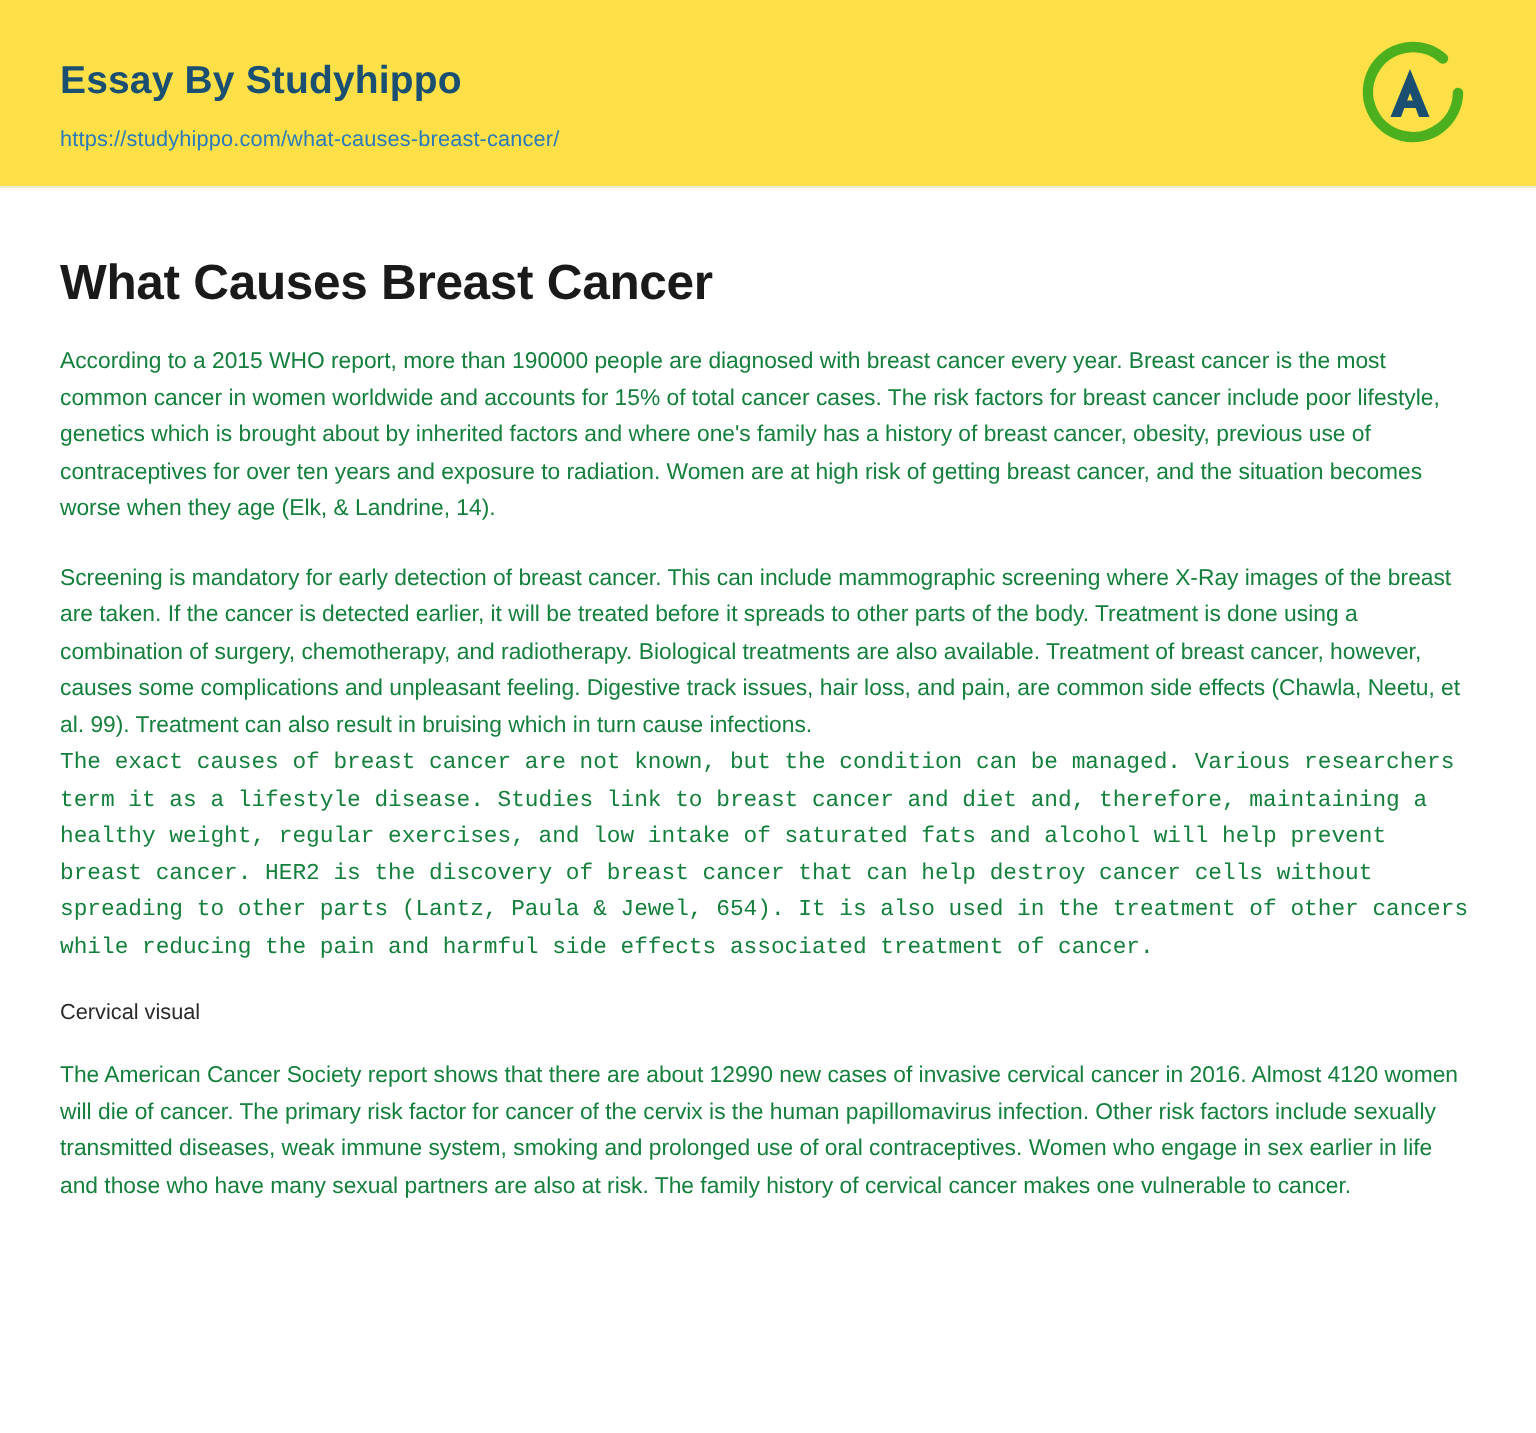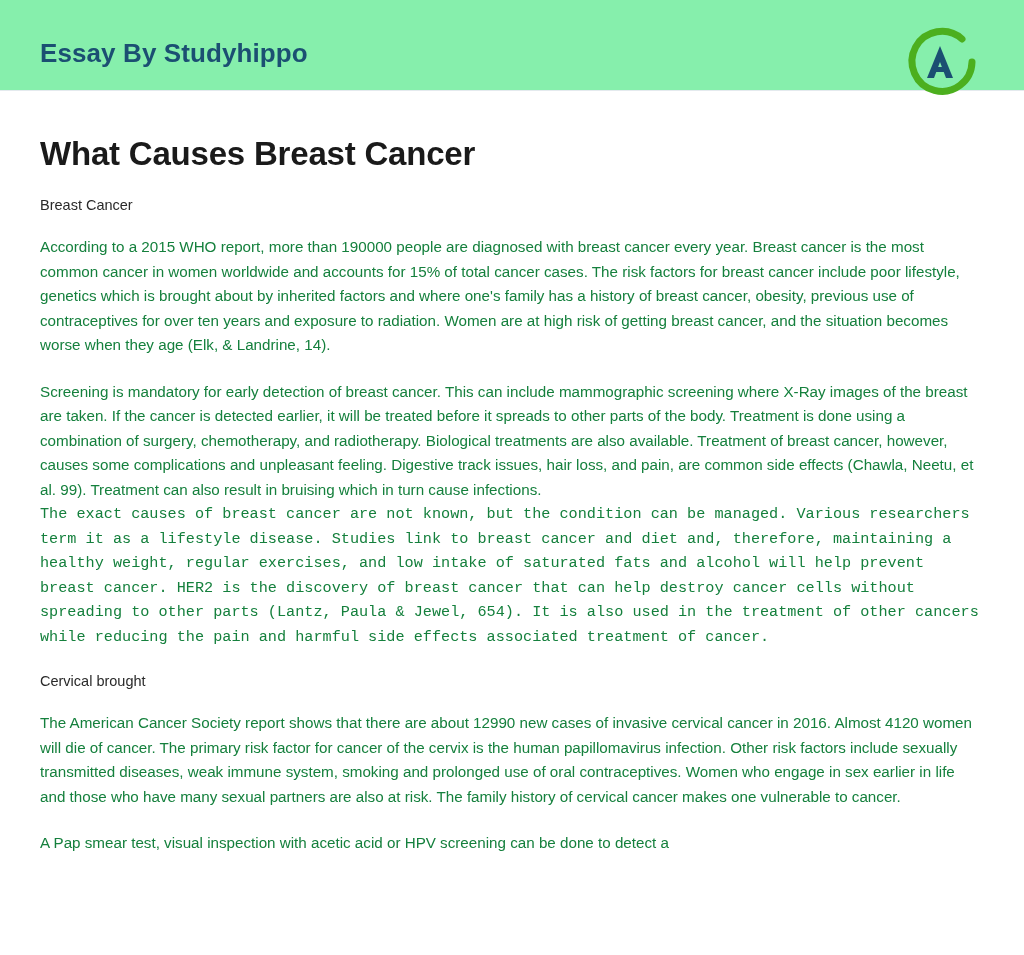--- a/index.html
+++ b/index.html
@@ -11,22 +11,22 @@
     height: 955px;
     background: #ffffff;
     font-family: "Liberation Sans", sans-serif;
     color: #1a1a1a;
     overflow: hidden;
   }
 
   
   .header {
     position: relative;
-    height: 91px;
-    background: #86efac;
+    height: 125px;
+    background: #fde047;
     border-bottom: 1px solid #e4eaee;
     box-sizing: border-box;
     text-decoration: underline;
   }
   .brand {
     position: absolute;
     left: 40px;
     top: 40px;
     font-size: 26px;
     font-weight: 700;
@@ -81,33 +81,32 @@
     font-family: Liberation Mono, monospace;
   }
 </style>
 </head>
 <body>
 
 <div class="header">
   <div class="brand">
     <span class="brand-essay">Essay By Studyhippo</span>
   </div>
+  <a class="site-url">https://studyhippo.com/what-causes-breast-cancer/</a>
   <div class="logo">
     <svg width="80" height="80" viewBox="0 0 80 80" xmlns="http://www.w3.org/2000/svg">
       <path d="M62 17 A30 30 0 1 0 72 40" fill="none" stroke="#4caf1e" stroke-width="7" stroke-linecap="round"></path>
       <path d="M40 24 L53 56 L46 56 L40 40 L34 56 L27 56 Z" fill="#1b4f72"></path>
       <rect x="32" y="45" width="16" height="5" fill="#1b4f72"></rect>
     </svg>
   </div>
 </div>
 
 <div class="content">
   <h1 class="doc-title">What Causes Breast Cancer</h1>
 
-  <div class="section-label">Breast Cancer</div>
   <p class="body-text">According to a 2015 WHO report, more than 190000 people are diagnosed with breast cancer every year. Breast cancer is the most common cancer in women worldwide and accounts for 15% of total cancer cases. The risk factors for breast cancer include poor lifestyle, genetics which is brought about by inherited factors and where one's family has a history of breast cancer, obesity, previous use of contraceptives for over ten years and exposure to radiation. Women are at high risk of getting breast cancer, and the situation becomes worse when they age (Elk, &amp; Landrine, 14).</p>
   <p class="body-text">Screening is mandatory for early detection of breast cancer. This can include mammographic screening where X-Ray images of the breast are taken. If the cancer is detected earlier, it will be treated before it spreads to other parts of the body. Treatment is done using a combination of surgery, chemotherapy, and radiotherapy. Biological treatments are also available. Treatment of breast cancer, however, causes some complications and unpleasant feeling. Digestive track issues, hair loss, and pain, are common side effects (Chawla, Neetu, et al. 99). Treatment can also result in bruising which in turn cause infections.</p>
   <p class="body-text tight">The exact causes of breast cancer are not known, but the condition can be managed. Various researchers term it as a lifestyle disease. Studies link to breast cancer and diet and, therefore, maintaining a healthy weight, regular exercises, and low intake of saturated fats and alcohol will help prevent breast cancer. HER2 is the discovery of breast cancer that can help destroy cancer cells without spreading to other parts (Lantz, Paula &amp; Jewel, 654). It is also used in the treatment of other cancers while reducing the pain and harmful side effects associated treatment of cancer.</p>
 
-  <div class="section-label">Cervical brought</div>
+  <div class="section-label">Cervical visual</div>
   <p class="body-text">The American Cancer Society report shows that there are about 12990 new cases of invasive cervical cancer in 2016. Almost 4120 women will die of cancer. The primary risk factor for cancer of the cervix is the human papillomavirus infection. Other risk factors include sexually transmitted diseases, weak immune system, smoking and prolonged use of oral contraceptives. Women who engage in sex earlier in life and those who have many sexual partners are also at risk. The family history of cervical cancer makes one vulnerable to cancer.</p>
-  <p class="body-text">A Pap smear test, visual inspection with acetic acid or HPV screening can be done to detect a</p>
 </div>
 
 </body></html>

